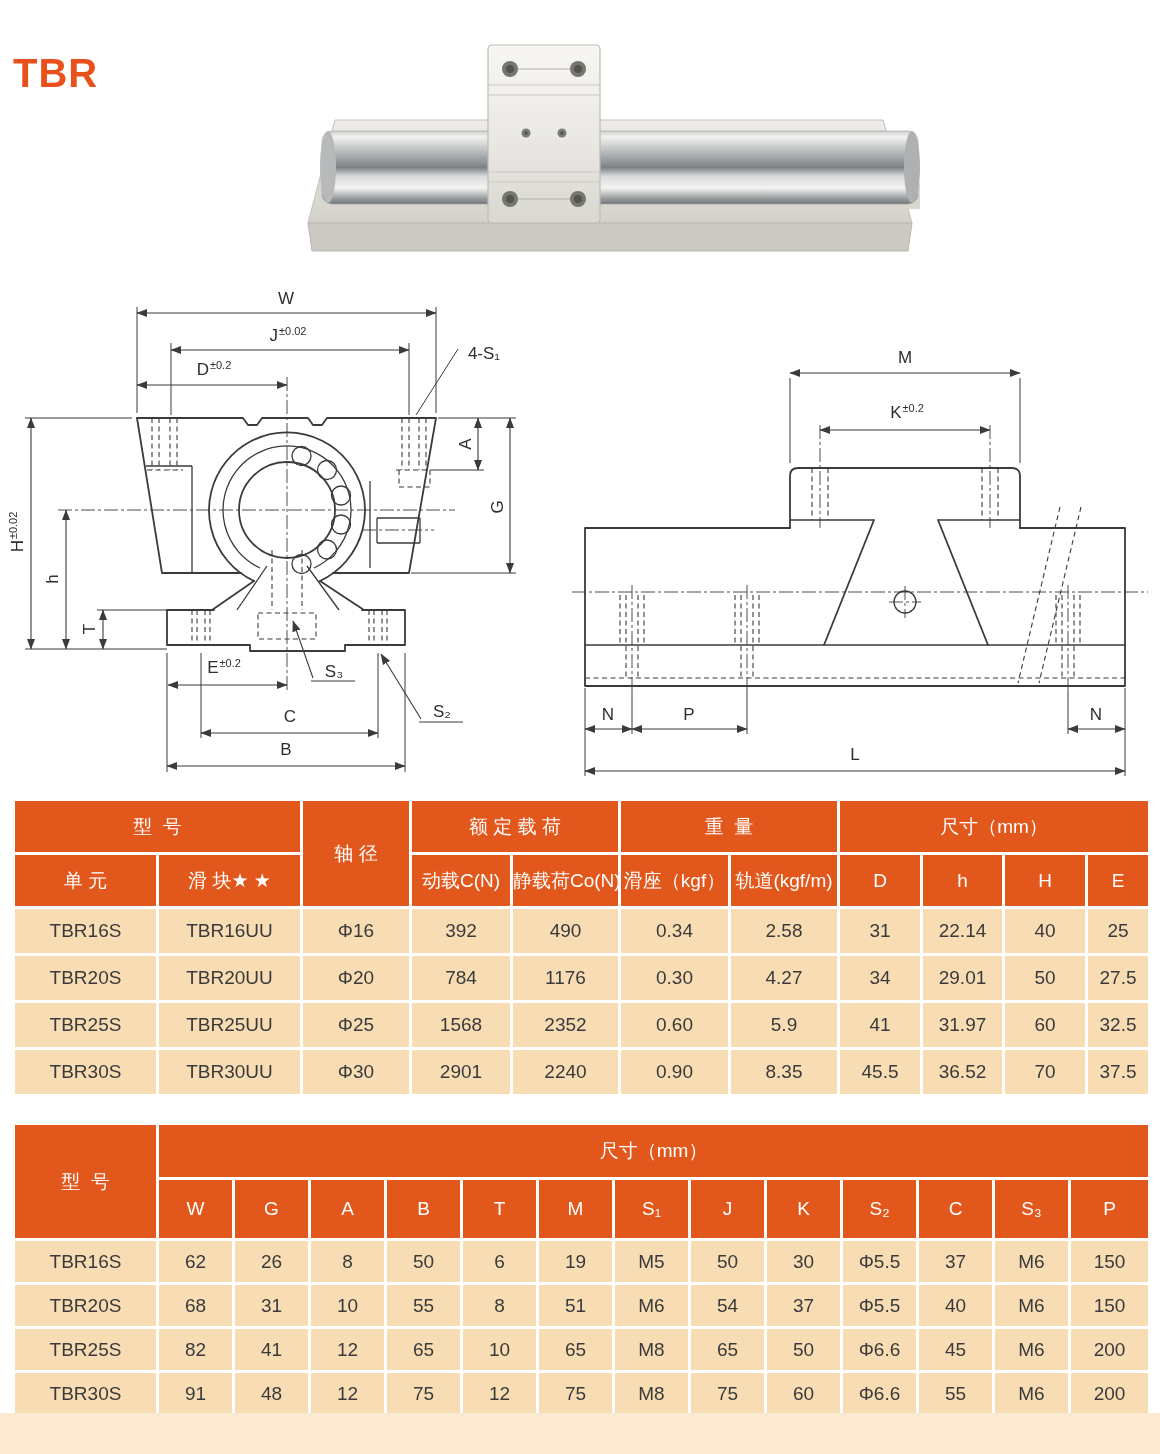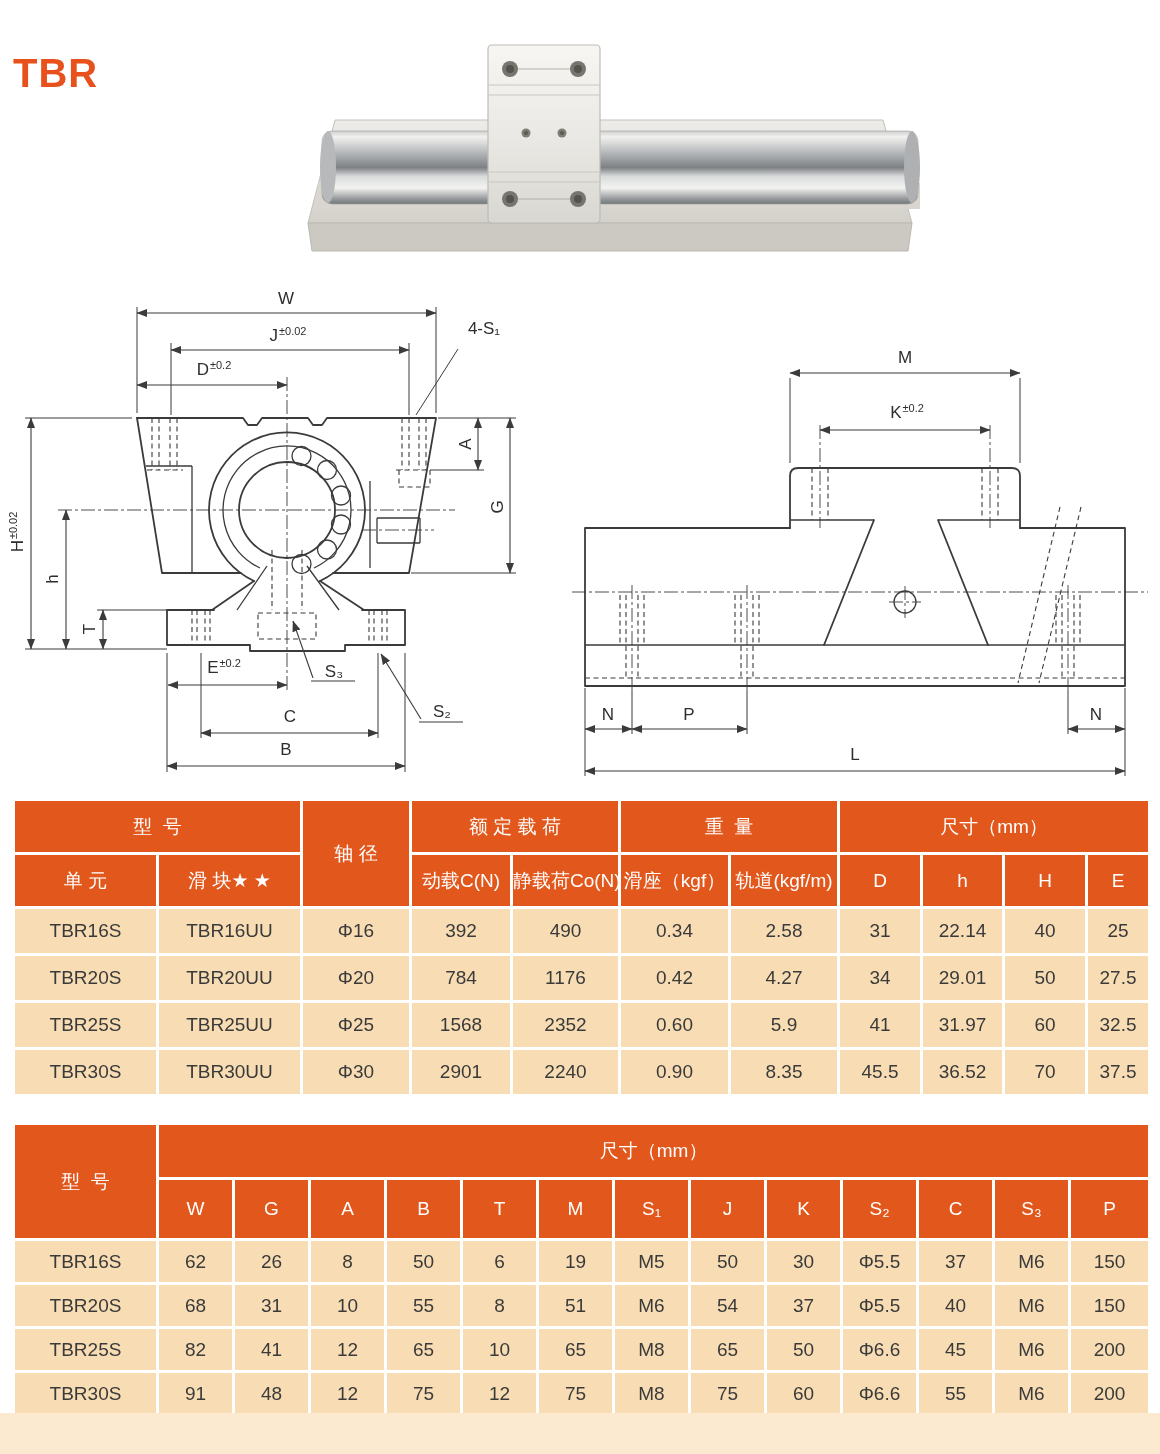--- a/index.html
+++ b/index.html
@@ -166,21 +166,21 @@
         <path class="thin" d="M458,64 L416,130"></path>
         <path class="leadF" d="M313,393 L293,336"></path>
         <path class="thin" d="M311,396 H355"></path>
         <path class="leadF" d="M421,434 L381,369"></path>
         <path class="thin" d="M419,437 H463"></path>
       </g>
     </svg>
     <span class="dim-label" style="left:286px;top:13px"><span>W</span></span>
     <span class="dim-label" style="left:288px;top:50px"><span>J</span><span class="sup">±0.02</span></span>
     <span class="dim-label" style="left:214px;top:84px"><span>D</span><span class="sup">±0.2</span></span>
-    <span class="dim-label" style="left:484px;top:43px"><span>4-S₁</span></span>
+    <span class="dim-label" style="left:484px;top:68px"><span>4-S₁</span></span>
     <span class="dim-label rot" style="left:465px;top:159px"><span>A</span></span>
     <span class="dim-label rot" style="left:497px;top:222px"><span>G</span></span>
     <span class="dim-label rot" style="left:17px;top:247px"><span>H</span><span class="sup">±0.02</span></span>
     <span class="dim-label rot" style="left:52px;top:294px"><span>h</span></span>
     <span class="dim-label rot" style="left:89px;top:344px"><span>T</span></span>
     <span class="dim-label" style="left:224px;top:382px"><span>E</span><span class="sup">±0.2</span></span>
     <span class="dim-label" style="left:334px;top:386px"><span>S₃</span></span>
     <span class="dim-label" style="left:442px;top:426px"><span>S₂</span></span>
     <span class="dim-label" style="left:290px;top:431px"><span>C</span></span>
     <span class="dim-label" style="left:286px;top:464px"><span>B</span></span>
@@ -282,21 +282,21 @@
           <td>22.14</td>
           <td>40</td>
           <td>25</td>
       </tr>
       <tr>
         <td>TBR20S</td>
           <td>TBR20UU</td>
           <td>Φ20</td>
           <td>784</td>
           <td>1176</td>
-          <td>0.42</td>
+          <td>0.30</td>
           <td>4.27</td>
           <td>34</td>
           <td>29.01</td>
           <td>50</td>
           <td>27.5</td>
       </tr>
       <tr>
         <td>TBR25S</td>
           <td>TBR25UU</td>
           <td>Φ25</td>

